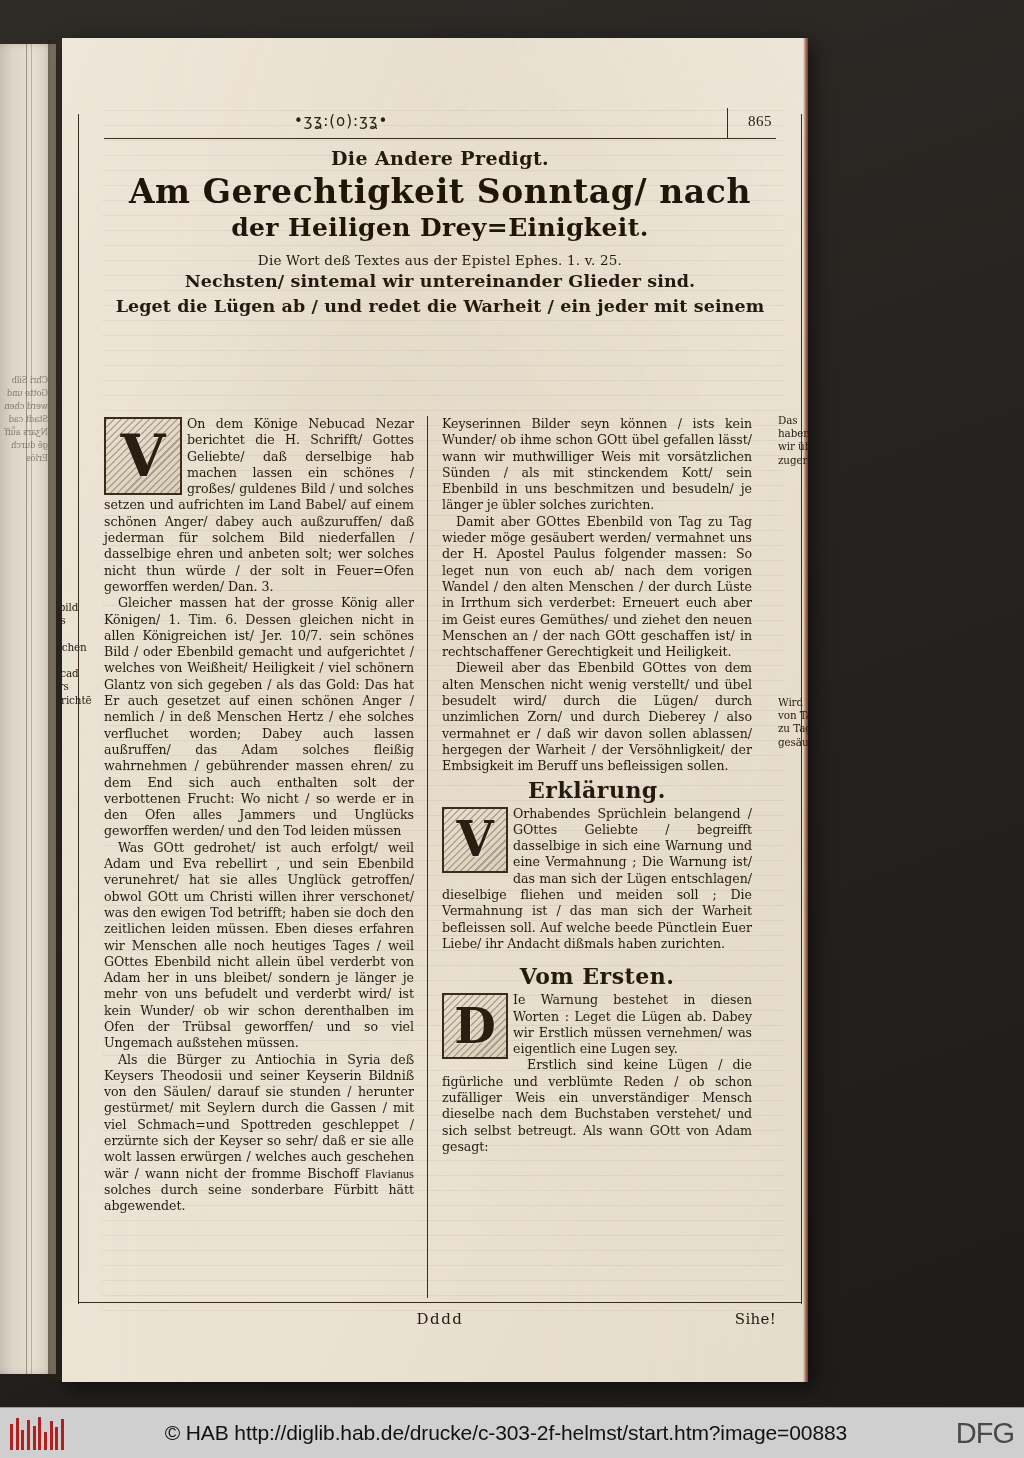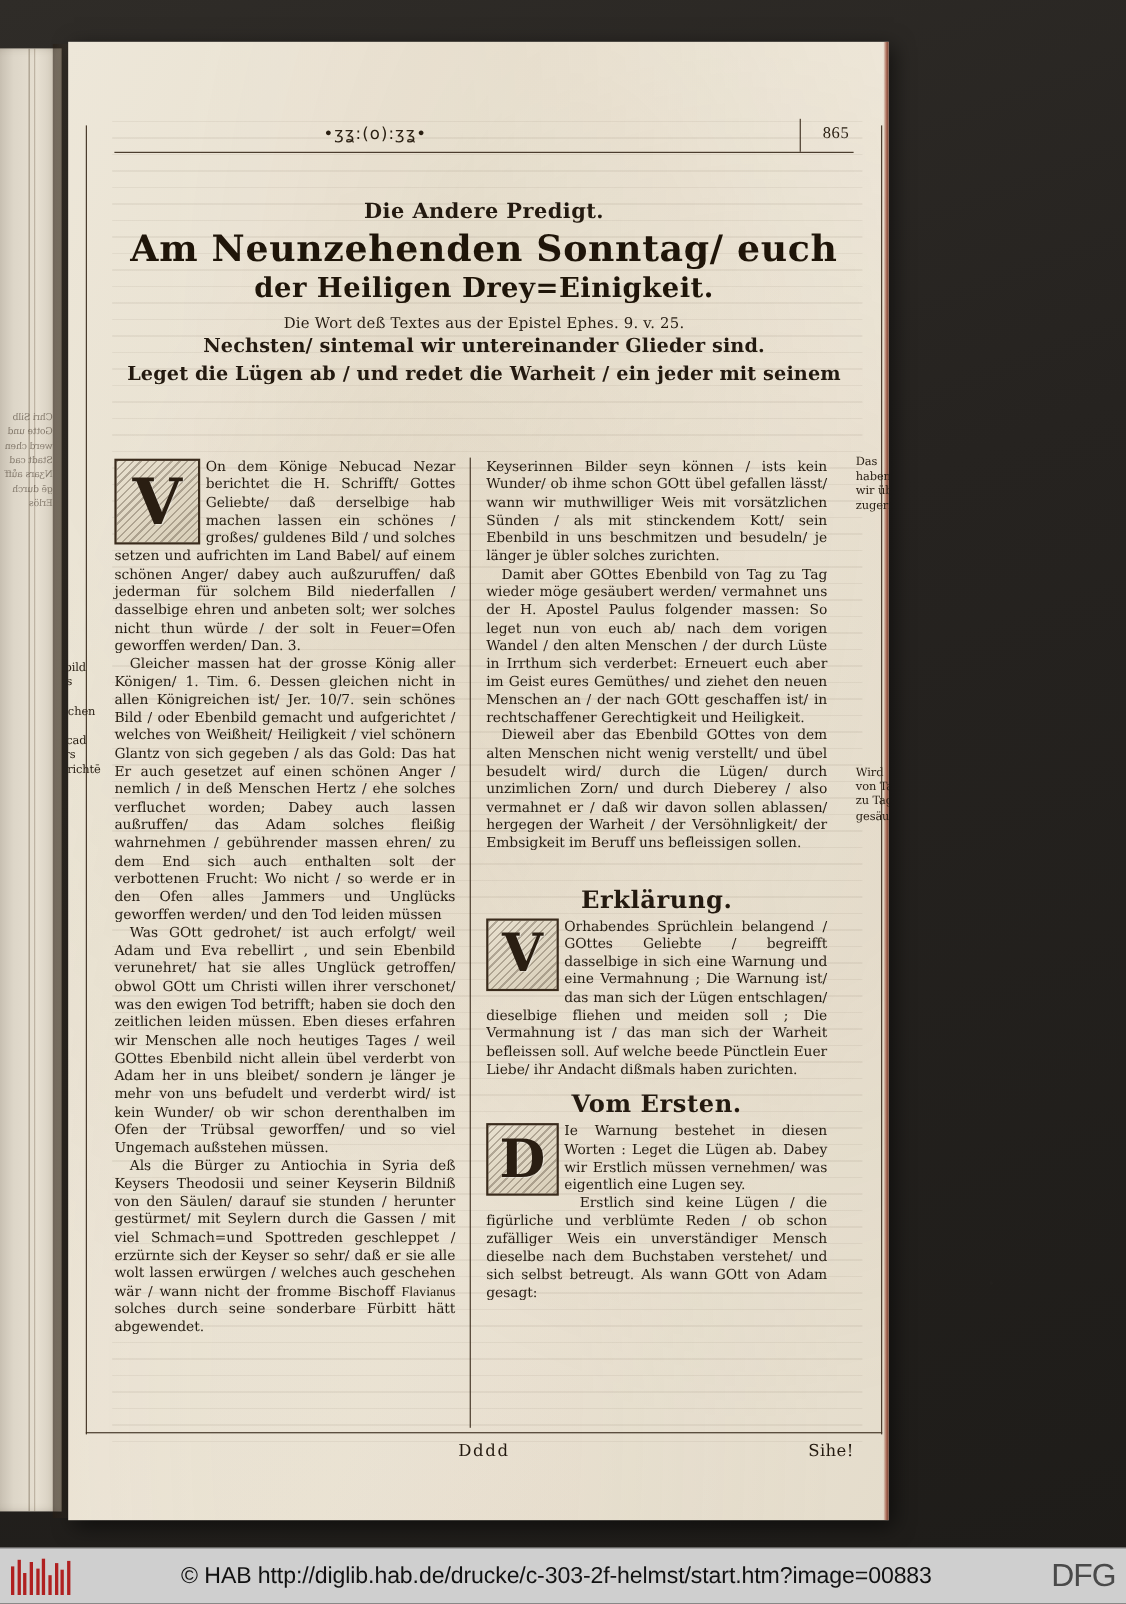--- a/index.html
+++ b/index.html
@@ -208,21 +208,21 @@
   .foot-rule {
     position: absolute;
     left: -26px;
     right: -26px;
     top: 1188px;
     height: 1.2px;
     background: #3a2b1c;
   }
 
   
-  .head-block { text-align: center; padding-top: 8px; margin-top: 34px; }
+  .head-block { text-align: center; padding-top: 8px; }
   .h-kicker {
     font-family: "DejaVu Serif", serif;
     font-weight: bold;
     font-size: 19px;
     letter-spacing: .4px;
     color: #241a10;
   }
   .h-main {
     font-family: "DejaVu Serif", serif;
     font-weight: bold;
@@ -255,21 +255,21 @@
     letter-spacing: .1px;
   }
   .h-section {
     font-family: "DejaVu Serif", serif;
     font-weight: bold;
     font-size: 22px;
     text-align: center;
     letter-spacing: .5px;
     margin: 11px 0 3px;
   }
-  .h-section.tight { margin-top: 30px; }
+  .h-section.tight { margin-top: 2px; }
 
   
   .cols {
     position: absolute;
     top: 302px;
     left: 0;
     width: 672px;
     height: 884px;
   }
   .col {
@@ -432,23 +432,23 @@
       <div class="colrule"></div>
 
       <div class="runhead">
         <div class="ornament">•ʒʓ:(о):ʒʓ•</div>
         <div class="pnrule"></div>
         <div class="pagenum">865</div>
       </div>
 
       <div class="head-block">
         <div class="h-kicker">Die Andere Predigt.</div>
-        <div class="h-main">Am Neunzehenden Sonntag/ euch</div>
+        <div class="h-main">Am Gerechtigkeit Sonntag/ nach</div>
         <div class="h-sub">der Heiligen Drey=Einigkeit.</div>
-        <div class="h-textline">Die Wort deß Textes aus der Epistel Ephes. 9. v. 25.</div>
+        <div class="h-textline">Die Wort deß Textes aus der Epistel Ephes. 1. v. 25.</div>
         <div class="h-verse">Nechsten/ sintemal wir untereinander Glieder sind.</div>
         <div class="h-verse">Leget die Lügen ab / und redet die Warheit / ein jeder mit seinem</div>
       </div>
 
       <div class="cols">
 
         <div class="col col-left">
 
           <div class="margin-note mn-left" style="top:172px;">Das Ebenbild Gottes wird verglichen mit Nebucad Nezars aufgerichtē Bilde.</div>
 

